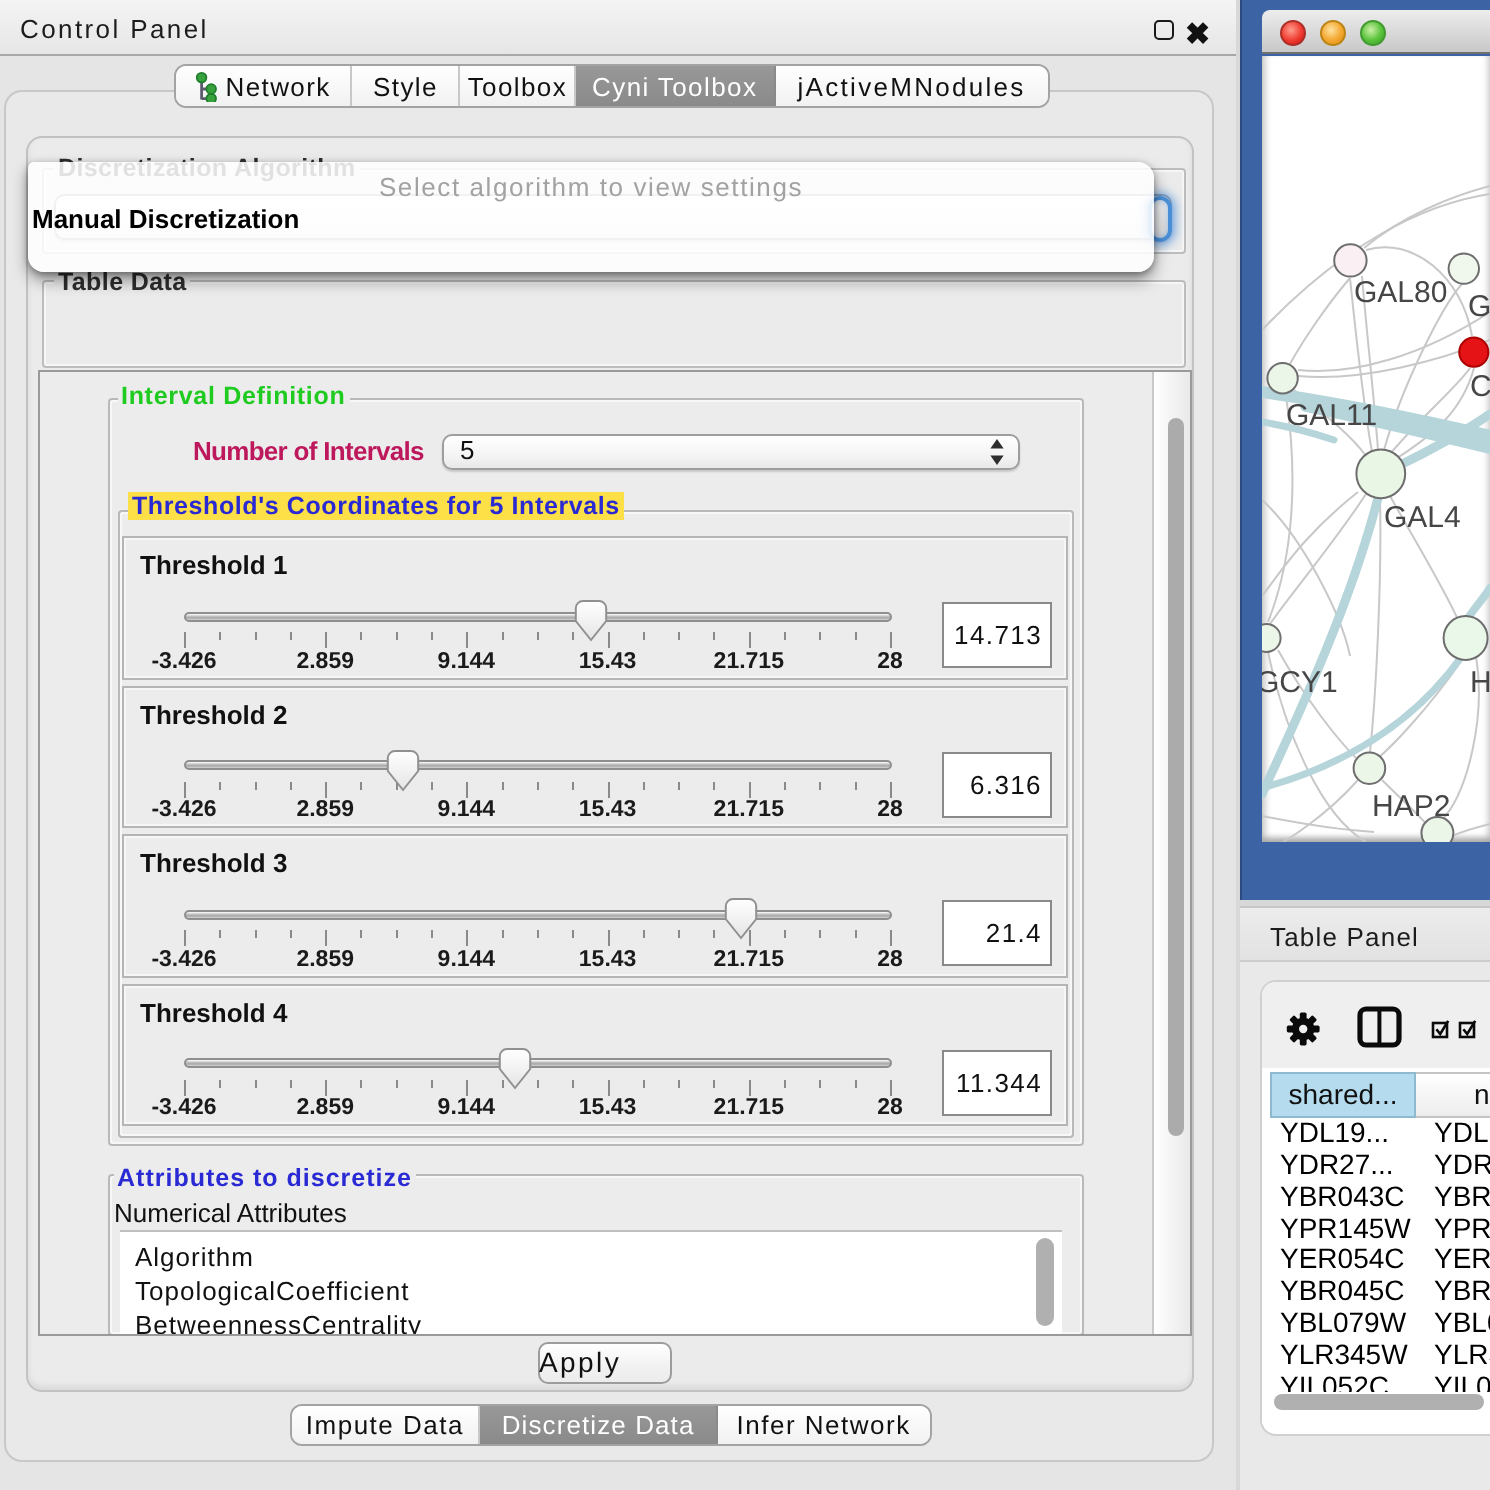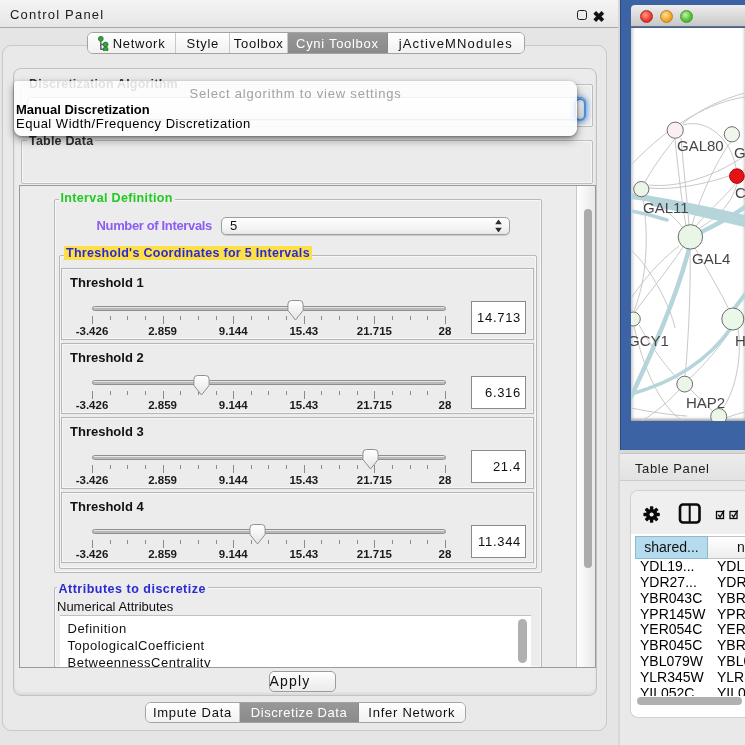--- a/index.html
+++ b/index.html
@@ -255,21 +255,21 @@
   </div>
 
   <div class="group" style="left:21px;top:140px;width:571.5px;height:43.5px"></div>
   <div class="gtitle" style="left:27px;top:134px;background:#ebebeb;padding:0 2px">Table Data</div>
 
   <div id="scrollpane">
     <div id="vp">
 
       <div class="etched" style="left:33.5px;top:12.5px;width:488.5px;height:374.5px"></div>
       <span style="position:absolute;left:38.5px;top:4.5px;font-size:12.5px;font-weight:bold;letter-spacing:0.35px;color:#1ecb1e;background:#ececec;padding:0 2px">Interval Definition</span>
-      <div style="position:absolute;left:76.5px;top:31.5px;font-size:13px;font-weight:bold;letter-spacing:-0.35px;color:#8b5cf6">Number of Intervals</div>
+      <div style="position:absolute;left:76.5px;top:31.5px;font-size:13px;font-weight:bold;letter-spacing:-0.35px;color:#be185d">Number of Intervals</div>
       <div class="combo" style="left:201px;top:30.5px;width:289px;height:18px">
         <span class="ctext" style="left:8px">5</span>
         <svg class="arrows" style="right:6px" width="6" height="11" viewBox="0 0 6 11">
             <path d="M3,0 L5.8,4 H0.2 z" fill="#2e2e2e"></path>
             <path d="M3,11 L5.8,7 H0.2 z" fill="#2e2e2e"></path>
           </svg>
       </div>
 
       <div class="etched" style="left:39px;top:68.5px;width:478px;height:314.5px"></div>
       <span style="position:absolute;left:44px;top:60px;font-size:12.5px;font-weight:bold;letter-spacing:0.3px;color:#2a2ad4;background:#fde047;padding:0 2px">Threshold's Coordinates for 5 Intervals</span>
@@ -365,35 +365,34 @@
 <path d="M4.5,0.5 h8 a3.6,3.6 0 0 1 3.6,3.6 v6.4 L8.5,20 L0.9,10.5 v-6.4 A3.6,3.6 0 0 1 4.5,0.5 z" fill="url(#thg3)" stroke="#909090" stroke-width="1"></path>
             </svg>
 <div class="vbox">11.344</div>
 </div>
       </div>
 
       <div class="etched" style="left:33.5px;top:401px;width:488.5px;height:81px"></div>
       <span style="position:absolute;left:36.5px;top:395.5px;font-size:12.5px;font-weight:bold;letter-spacing:0.5px;color:#2a2ad4;background:#ececec;padding:0 2px">Attributes to discretize</span>
       <div style="position:absolute;left:37px;top:413px;font-size:13px;font-weight:normal;color:#111">Numerical Attributes</div>
       <div id="attrlist">
-        <div class="li">Definition</div>
+        <div class="li">Algorithm</div>
         <div class="li">TopologicalCoefficient</div>
         <div class="li">BetweennessCentrality</div>
         <div id="alsb"></div>
       </div>
     </div>
     <div id="sbtrack">
         <div id="sbthumb"></div>
       </div>
   </div>
   <div id="apply">Apply</div>
   <div class="tabbar" id="bottabs">
     <div class="tab" style="width:95.5px;letter-spacing:0.75px">Impute Data</div>
     <div class="tab tabsel" style="width:119px;letter-spacing:0.55px">Discretize Data</div>
     <div class="tab" style="width:107px;letter-spacing:0.75px">Infer Network</div>
   </div>
 
   <div id="popup">
     <div class="p1">Select algorithm to view settings</div>
     <div class="p2">Manual Discretization</div>
-    <div class="p3">Equal Width/Frequency Discretization</div>
   </div>
 </div>
 
 </body></html>

